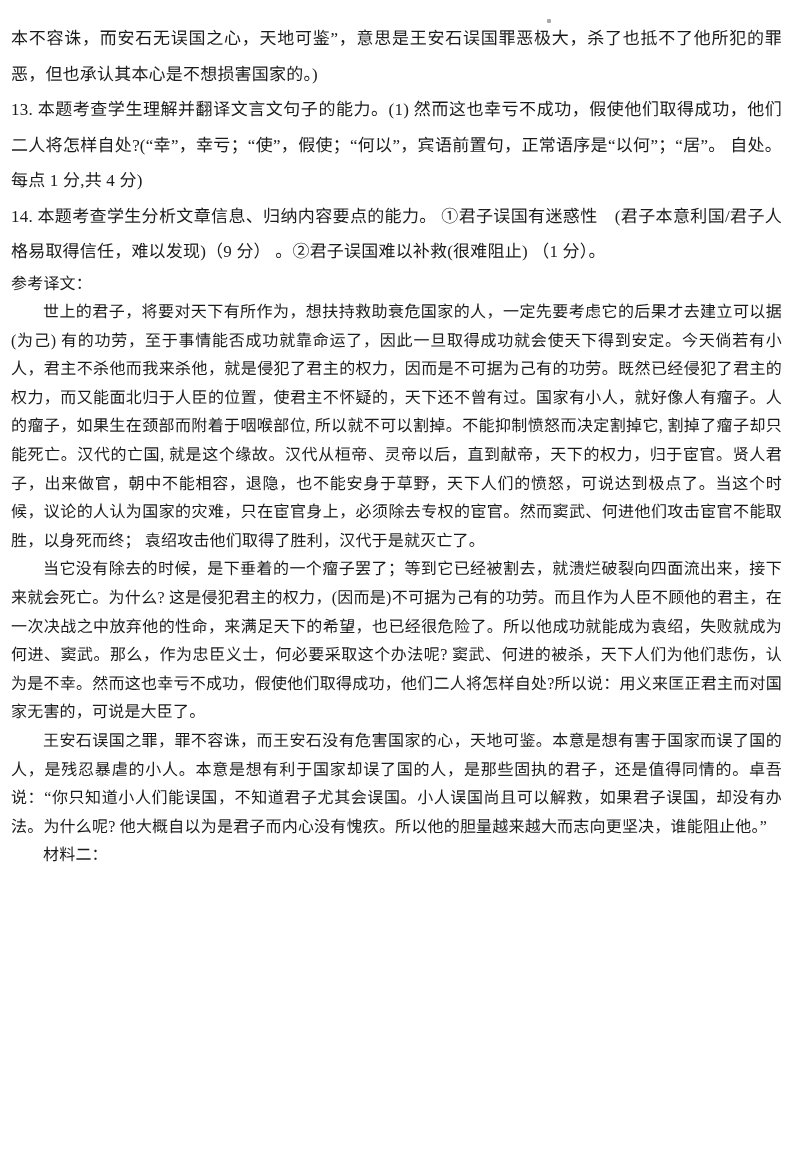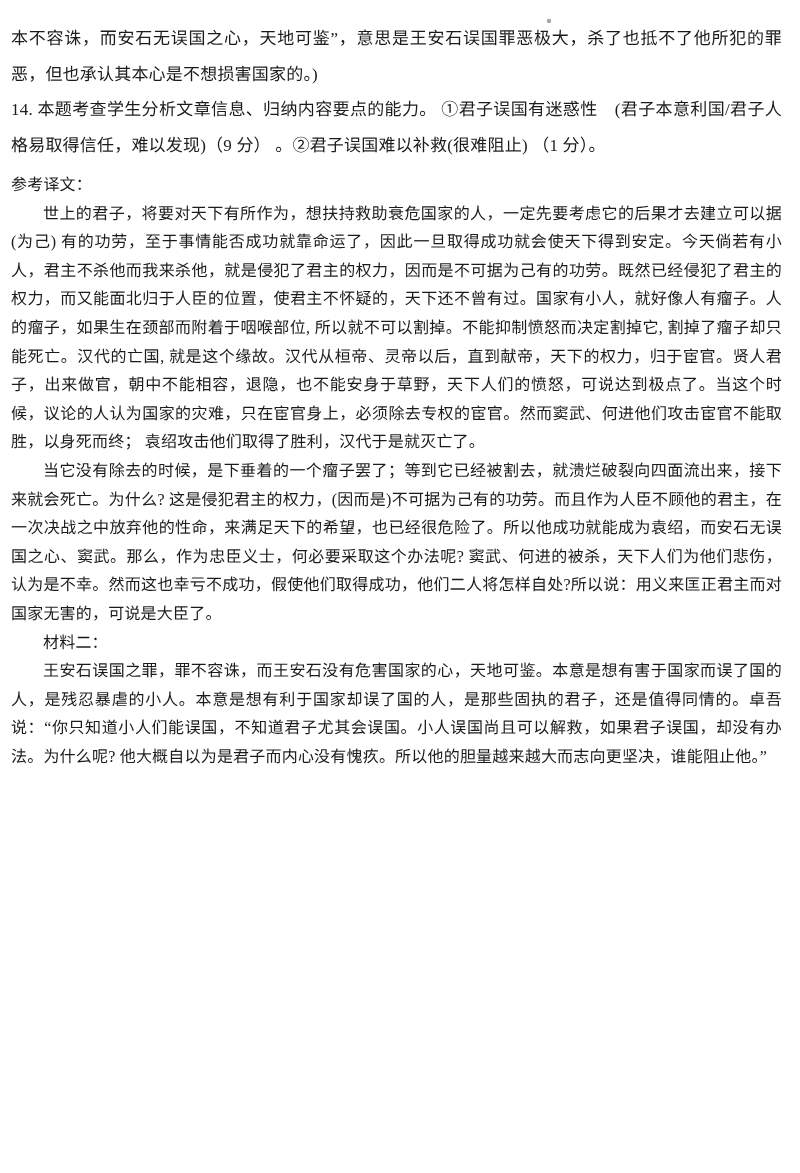--- a/index.html
+++ b/index.html
@@ -24,21 +24,20 @@
   }
   .ans {
     margin: 0;
     font-size: 17px;
     line-height: 35.5px;
     text-align: justify;
     text-justify: inter-ideograph;
     letter-spacing: 0.2px;
   }
   .trans-section {
-    margin-top: 8px;
   }
   .tr {
     margin: 0;
     font-size: 16px;
     line-height: 28.6px;
     text-align: justify;
     text-justify: inter-ideograph;
     letter-spacing: 0.2px;
   }
   .indent {
@@ -55,23 +54,24 @@
   }
 </style>
 </head>
 <body>
 
 <div class="page">
   <span class="speck"></span>
 
   <section>
     <p class="ans">本不容诛，而安石无误国之心，天地可鉴”，意思是王安石误国罪恶极大，杀了也抵不了他所犯的罪恶，但也承认其本心是不想损害国家的。)</p>
+    <p class="ans">13. 本题考查学生理解并翻译文言文句子的能力。(1) 然而这也幸亏不成功，假使他们取得成功，他们二人将怎样自处?(“幸”，幸亏；“使”，假使；“何以”，宾语前置句，正常语序是“以何”；“居”。 自处。每点 1 分,共 4 分)</p>
     <p class="ans">14. 本题考查学生分析文章信息、归纳内容要点的能力。 ①君子误国有迷惑性　(君子本意利国/君子人格易取得信任，难以发现)（9 分） 。②君子误国难以补救(很难阻止) （1 分）。</p>
   </section>
 
   <section class="trans-section">
     <p class="tr">参考译文：</p>
     <p class="tr indent">世上的君子，将要对天下有所作为，想扶持救助衰危国家的人，一定先要考虑它的后果才去建立可以据(为己) 有的功劳，至于事情能否成功就靠命运了，因此一旦取得成功就会使天下得到安定。今天倘若有小人，君主不杀他而我来杀他，就是侵犯了君主的权力，因而是不可据为己有的功劳。既然已经侵犯了君主的权力，而又能面北归于人臣的位置，使君主不怀疑的，天下还不曾有过。国家有小人，就好像人有瘤子。人的瘤子，如果生在颈部而附着于咽喉部位, 所以就不可以割掉。不能抑制愤怒而决定割掉它, 割掉了瘤子却只能死亡。汉代的亡国, 就是这个缘故。汉代从桓帝、灵帝以后，直到献帝，天下的权力，归于宦官。贤人君子，出来做官，朝中不能相容，退隐，也不能安身于草野，天下人们的愤怒，可说达到极点了。当这个时候，议论的人认为国家的灾难，只在宦官身上，必须除去专权的宦官。然而窦武、何进他们攻击宦官不能取胜，以身死而终； 袁绍攻击他们取得了胜利，汉代于是就灭亡了。</p>
-    <p class="tr indent">当它没有除去的时候，是下垂着的一个瘤子罢了；等到它已经被割去，就溃烂破裂向四面流出来，接下来就会死亡。为什么? 这是侵犯君主的权力，(因而是)不可据为己有的功劳。而且作为人臣不顾他的君主，在一次决战之中放弃他的性命，来满足天下的希望，也已经很危险了。所以他成功就能成为袁绍，而安石无误国之心、窦武。那么，作为忠臣义士，何必要采取这个办法呢? 窦武、何进的被杀，天下人们为他们悲伤，认为是不幸。然而这也幸亏不成功，假使他们取得成功，他们二人将怎样自处?所以说：用义来匡正君主而对国家无害的，可说是大臣了。</p>
+    <p class="tr indent">当它没有除去的时候，是下垂着的一个瘤子罢了；等到它已经被割去，就溃烂破裂向四面流出来，接下来就会死亡。为什么? 这是侵犯君主的权力，(因而是)不可据为己有的功劳。而且作为人臣不顾他的君主，在一次决战之中放弃他的性命，来满足天下的希望，也已经很危险了。所以他成功就能成为袁绍，失败就成为何进、窦武。那么，作为忠臣义士，何必要采取这个办法呢? 窦武、何进的被杀，天下人们为他们悲伤，认为是不幸。然而这也幸亏不成功，假使他们取得成功，他们二人将怎样自处?所以说：用义来匡正君主而对国家无害的，可说是大臣了。</p>
+    <p class="tr indent">王安石误国之罪，罪不容诛，而王安石没有危害国家的心，天地可鉴。本意是想有害于国家而误了国的人，是残忍暴虐的小人。本意是想有利于国家却误了国的人，是那些固执的君子，还是值得同情的。卓吾说：“你只知道小人们能误国，不知道君子尤其会误国。小人误国尚且可以解救，如果君子误国，却没有办法。为什么呢? 他大概自以为是君子而内心没有愧疚。所以他的胆量越来越大而志向更坚决，谁能阻止他。”</p>
     <p class="tr indent">材料二：</p>
-    <p class="tr indent">王安石误国之罪，罪不容诛，而王安石没有危害国家的心，天地可鉴。本意是想有害于国家而误了国的人，是残忍暴虐的小人。本意是想有利于国家却误了国的人，是那些固执的君子，还是值得同情的。卓吾说：“你只知道小人们能误国，不知道君子尤其会误国。小人误国尚且可以解救，如果君子误国，却没有办法。为什么呢? 他大概自以为是君子而内心没有愧疚。所以他的胆量越来越大而志向更坚决，谁能阻止他。”</p>
   </section>
 </div>
 
 </body></html>

